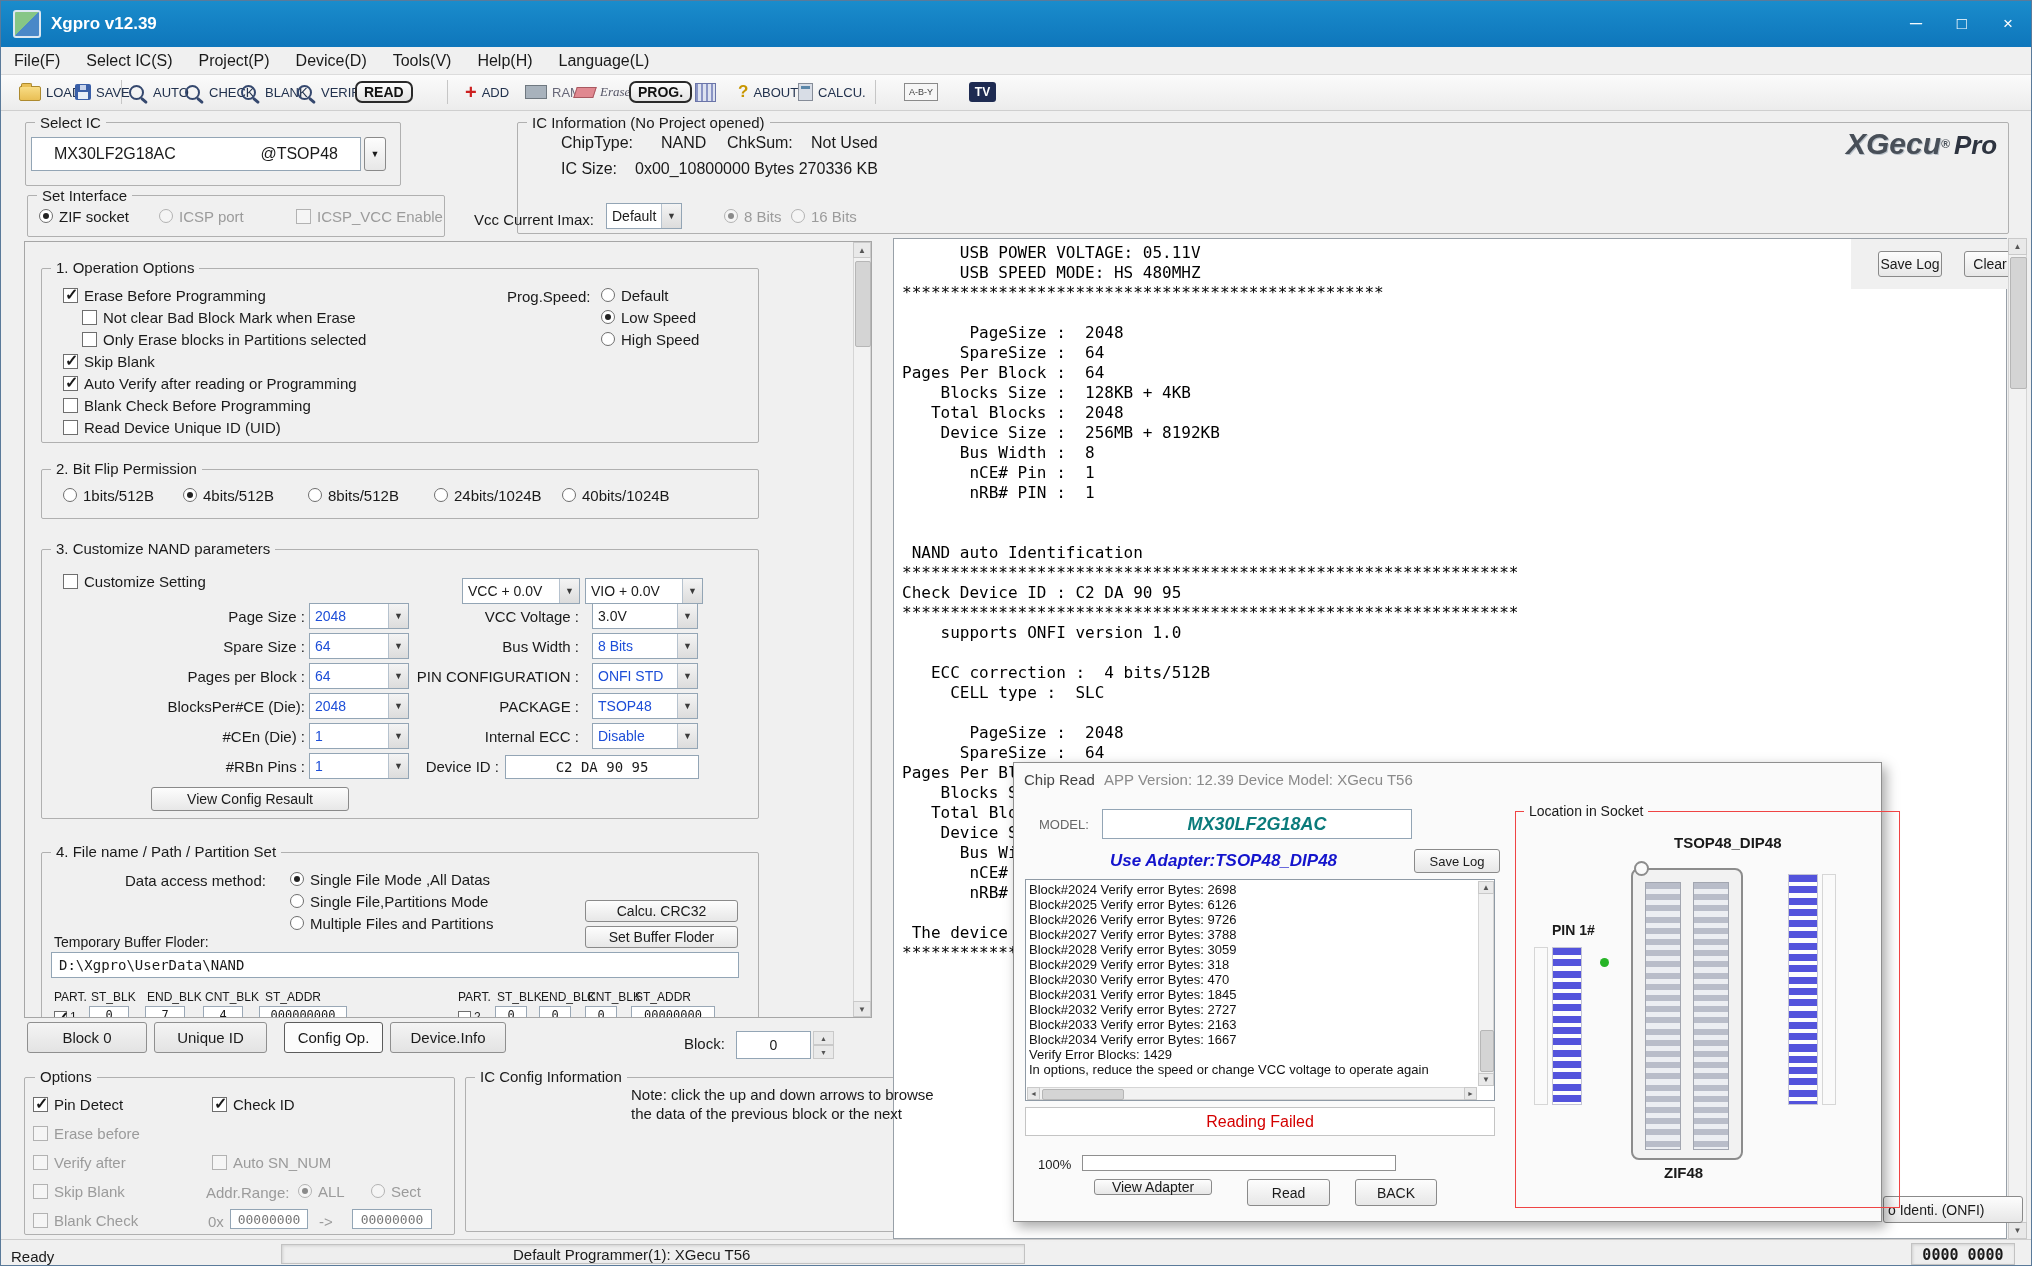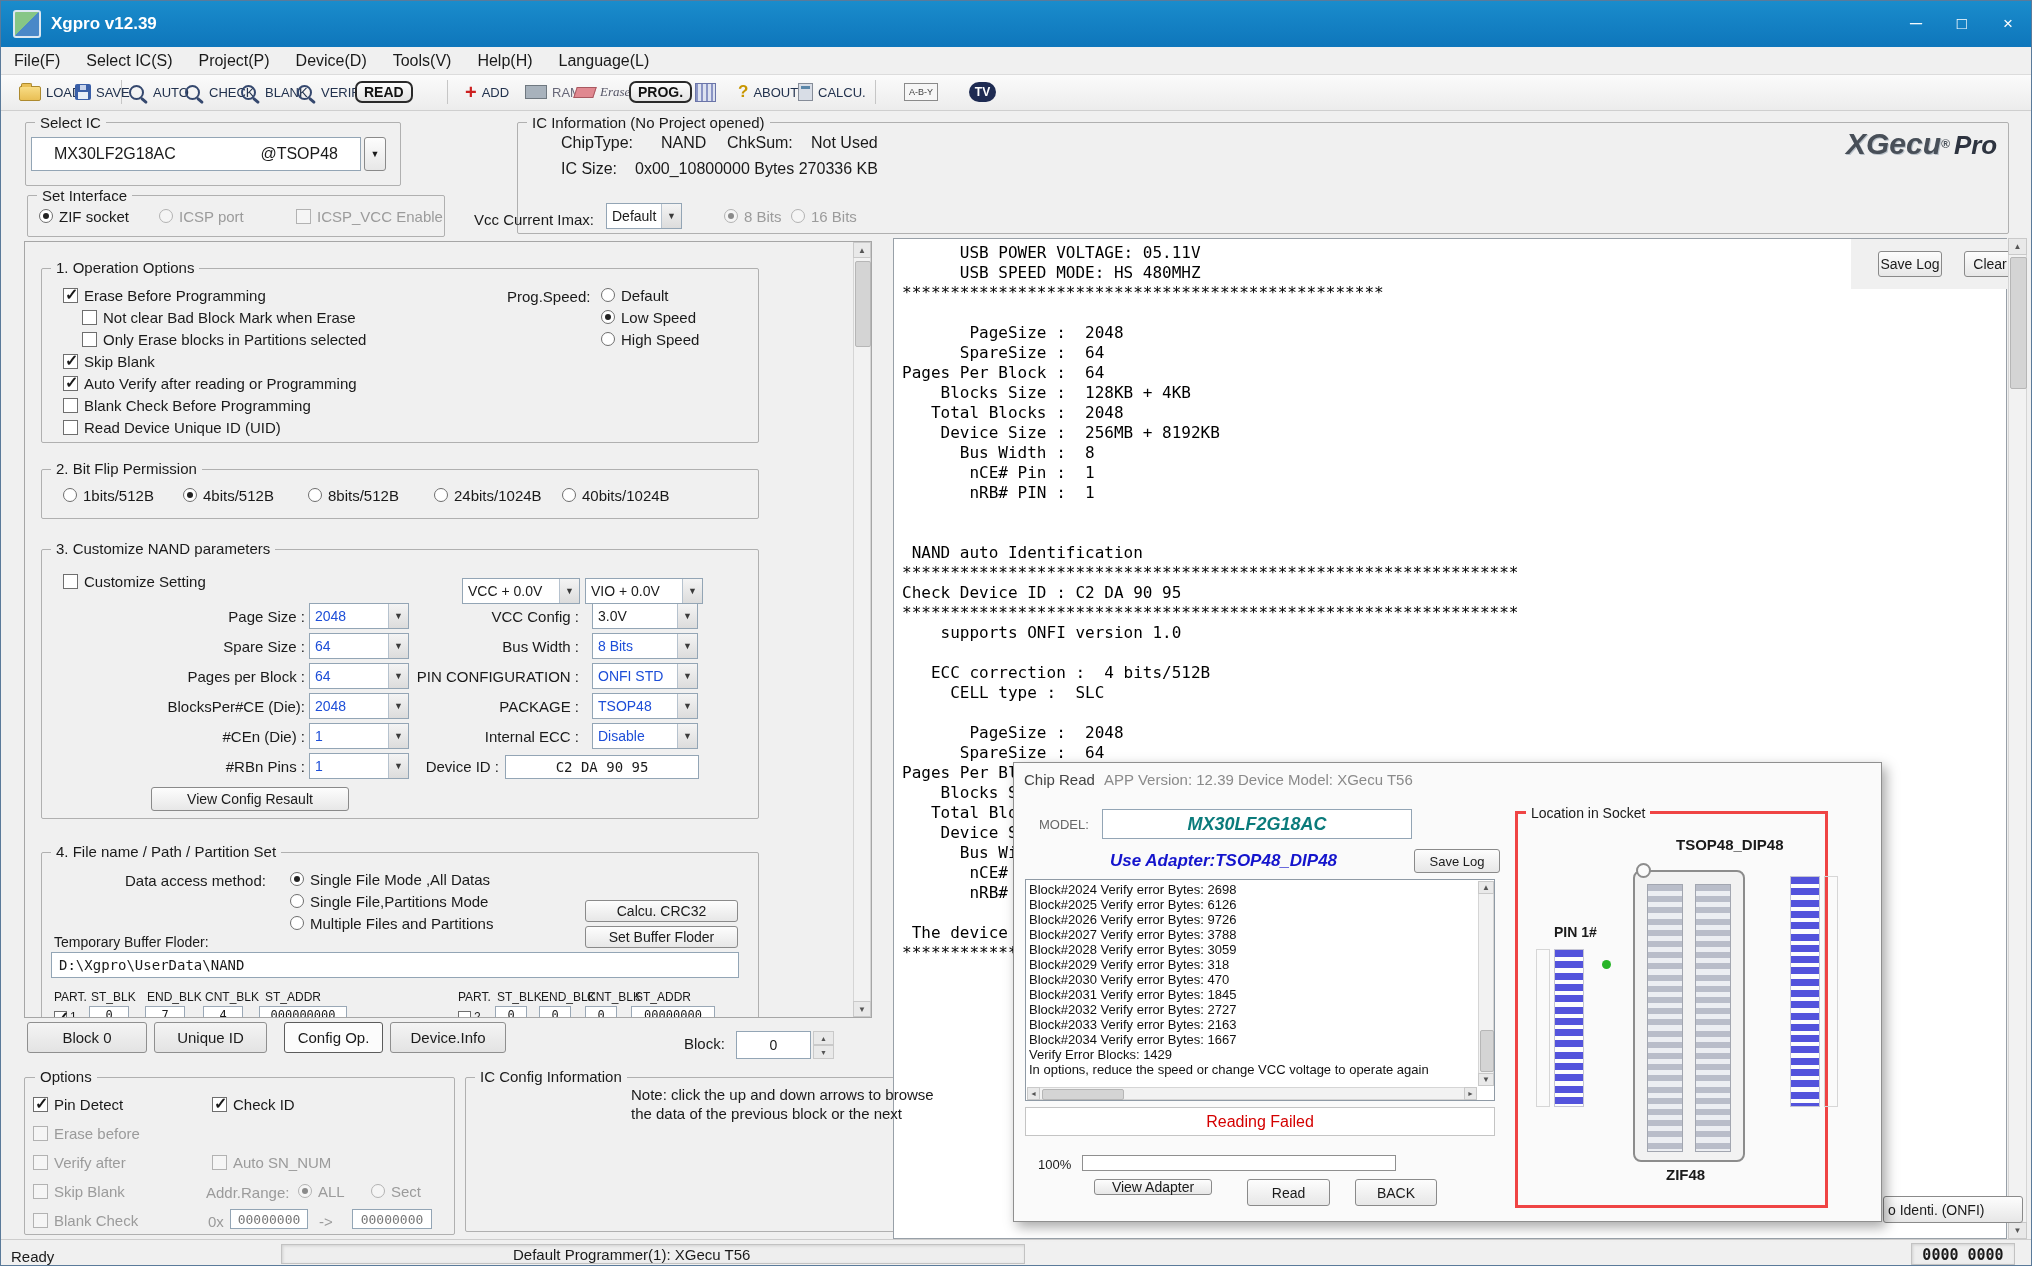--- a/index.html
+++ b/index.html
@@ -24,21 +24,21 @@
   .i-mag::after{content:"";position:absolute;right:-6px;bottom:-4px;width:8px;height:3px;background:#35486e;transform:rotate(40deg);border-radius:2px;}
   .i-badge{border:2px solid #2a2a2a;border-radius:7px;padding:1px 7px;font-weight:bold;font-size:14px;background:linear-gradient(#fefefe,#e2e2e2);color:#111;}
   .i-plus{color:#cc2020;font-size:20px;font-weight:bold;line-height:20px;}
   .i-ram{width:20px;height:12px;background:#a8b2bc;border:1px solid #6f7880;flex:none;}
   .i-eraser{width:18px;height:9px;background:#e08890;border:1px solid #a85860;transform:skewX(-18deg);flex:none;}
   .i-grid{width:19px;height:17px;border:1px solid #6a74a8;background:repeating-linear-gradient(90deg,#8a94c4 0 2px,#dde2f0 2px 5px);flex:none;}
   .i-q{color:#c89600;font-weight:bold;font-size:17px;}
   .i-calc{width:13px;height:16px;background:#d8dde6;border:1px solid #858c98;position:relative;flex:none;}
   .i-calc::before{content:"";position:absolute;left:2px;top:2px;right:2px;height:3px;background:#5a86a8;}
   .i-logic{width:32px;height:16px;border:1px solid #8a8a8a;font-size:9px;display:flex;align-items:center;justify-content:center;color:#444;background:#f6f6f6;}
-  .i-tv{width:27px;height:20px;background:#1e2b52;color:#fff;font-size:12px;font-weight:bold;display:flex;align-items:center;justify-content:center;border-radius:10px;}
+  .i-tv{width:27px;height:20px;background:#1e2b52;color:#fff;font-size:12px;font-weight:bold;display:flex;align-items:center;justify-content:center;border-radius:3px;}
   .lab-italic{font-style:italic;font-family:"Liberation Serif",serif;color:#556;}
   .lab-gray{color:#667;}
   
   .g{position:absolute;border:1px solid #b0b0b0;border-radius:2px;box-sizing:border-box;}
   .gl{position:absolute;background:#f0f0f0;padding:0 5px;font-size:15px;white-space:nowrap;z-index:2;}
   .gl.ondlg{background:#fafafa;}
   .ctl{position:absolute;display:flex;align-items:center;gap:6px;font-size:15px;white-space:nowrap;height:18px;z-index:2;}
   .cb{width:15px;height:15px;background:#fff;border:1px solid #6e6e6e;position:relative;flex:none;box-sizing:border-box;}
   .cb.on::after{content:"✓";position:absolute;left:1px;top:-4px;font-size:16px;font-weight:bold;color:#1a1a1a;}
   .cb.sm{width:13px;height:13px;}
@@ -73,21 +73,21 @@
   .brand .nm{font-size:30px;color:#484f58;text-shadow:1px 1px 0 #b8c0c8;}
   .brand .rg{font-size:12px;vertical-align:super;color:#484f58;}
   .brand .pr{font-size:26px;color:#2e3440;margin-left:4px;}
   
   .dialog{position:absolute;left:1012px;top:761px;width:869px;height:460px;background:#fafafa;border:1px solid #8f8f8f;box-shadow:4px 5px 12px rgba(0,0,0,0.35);z-index:10;box-sizing:border-box;}
   .dlist{position:absolute;left:11px;top:116px;width:470px;height:222px;border:1px solid #8f9aa5;background:#fff;box-sizing:border-box;z-index:2;}
   .dlines{position:absolute;left:3px;top:2px;width:448px;height:202px;overflow:hidden;}
   .dline{height:15px;line-height:15px;font-size:13px;white-space:pre;color:#111;}
   .failstrip{position:absolute;left:11px;top:344px;width:470px;height:29px;background:#fff;border:1px solid #c4c4c4;display:flex;align-items:center;justify-content:center;font-size:16px;box-sizing:border-box;}
   .pbar{position:absolute;left:68px;top:392px;width:314px;height:16px;border:1px solid #8f8f8f;background:#fff;box-sizing:border-box;}
-  .sockgrp{position:absolute;left:501px;top:48px;width:313px;height:397px;border:3px solid #ef4444;box-sizing:border-box;}
+  .sockgrp{position:absolute;left:501px;top:48px;width:385px;height:397px;border:1px solid #ef4444;box-sizing:border-box;}
   .sockbody{position:absolute;left:115px;top:56px;width:112px;height:292px;border:2px solid #8c8c8c;border-radius:8px;background:#f2f2f2;box-sizing:border-box;}
   .notch{position:absolute;left:1px;top:-9px;width:15px;height:15px;border:2px solid #8c8c8c;border-radius:50%;background:#fafafa;box-sizing:border-box;}
   .sockcol{position:absolute;top:12px;width:36px;height:268px;background:repeating-linear-gradient(to bottom,#b9bdc9 0 6px,#eceef2 6px 11.2px);border:1px solid #a2a6b0;box-sizing:border-box;}
   .pincol{position:absolute;background:repeating-linear-gradient(to bottom,#5353dc 0 7px,#fdfdfd 7px 11.3px);border:1px solid #c4c4d4;box-sizing:border-box;}
   .ghost{position:absolute;border:1px solid #d6d6d6;box-sizing:border-box;}
   .gdot{position:absolute;width:9px;height:9px;border-radius:50%;background:#27b427;}
   .b{font-weight:bold;}
 </style>
 </head>
 <body>
@@ -348,21 +348,21 @@
     <div class="btn" style="left:126px;top:545px;width:198px;height:24px">View Config Resault</div>
 
     <div class="sel" style="left:437px;top:336px;width:118px">
         <span class="v">VCC + 0.0V</span>
         <span class="ar">▼</span>
       </div>
     <div class="sel" style="left:560px;top:336px;width:118px">
         <span class="v">VIO + 0.0V</span>
         <span class="ar">▼</span>
       </div>
-    <div class="rlbl" style="left:338px;top:366px;width:216px">VCC Config :</div>
+    <div class="rlbl" style="left:338px;top:366px;width:216px">VCC Voltage :</div>
     <div class="sel" style="left:567px;top:361px;width:106px">
         <span class="v">3.0V</span>
         <span class="ar">▼</span>
       </div>
     <div class="rlbl" style="left:338px;top:396px;width:216px">Bus Width :</div>
     <div class="sel gray" style="left:567px;top:391px;width:106px">
         <span class="v">8 Bits</span>
         <span class="ar">▼</span>
       </div>
     <div class="rlbl" style="left:338px;top:426px;width:216px">PIN CONFIGURATION :</div>

